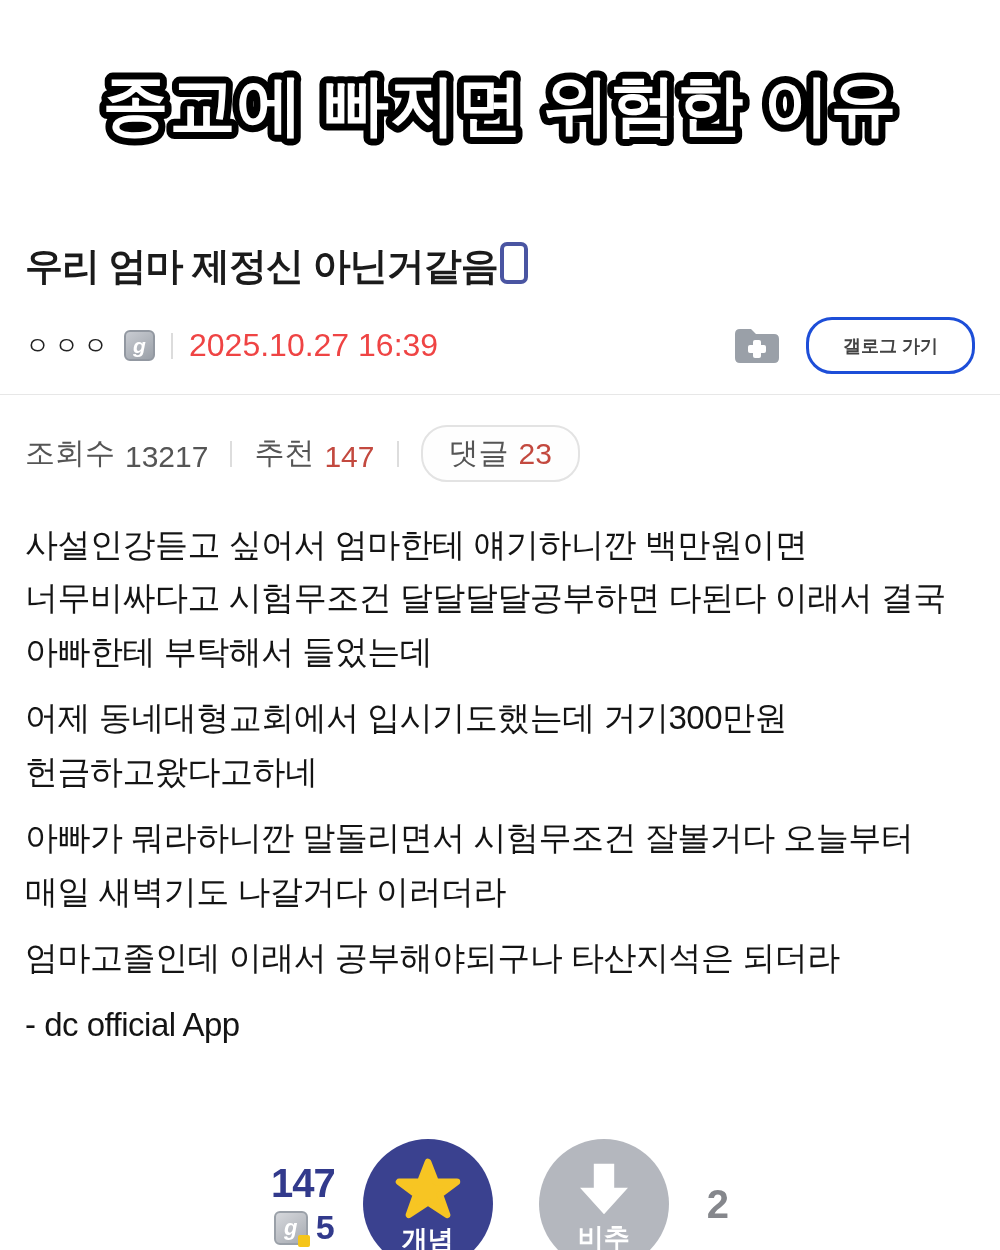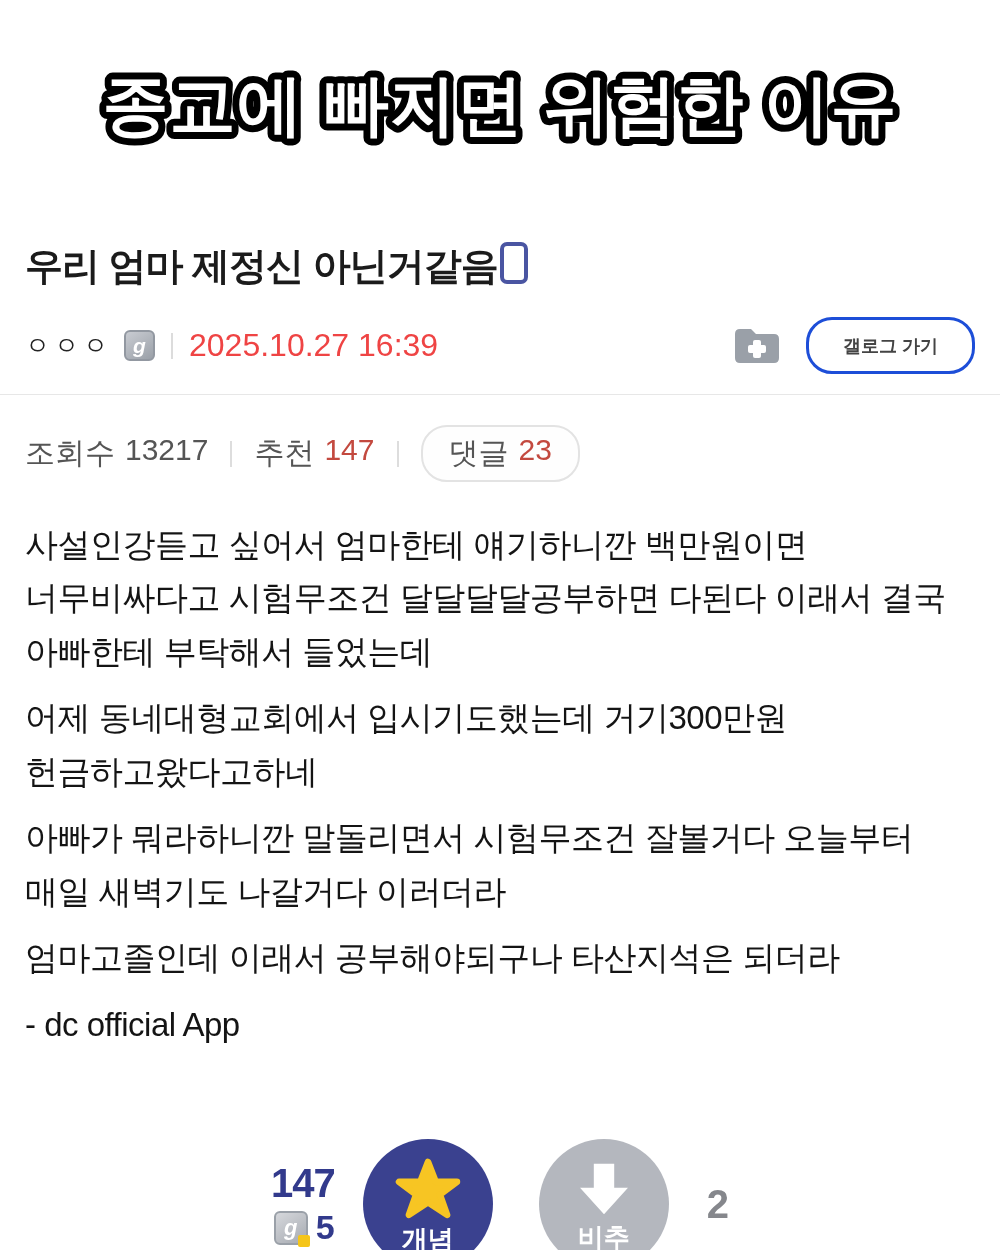--- a/index.html
+++ b/index.html
@@ -91,26 +91,26 @@
   
   .stats-row {
     padding: 0 25px;
     margin-top: 30px;
     display: flex;
     align-items: center;
     gap: 18px;
     font-size: 30px;
     color: #555;
   }
-  .stat { display: flex; align-items: flex-start; gap: 10px; }
+  .stat { display: flex; align-items: flex-end; gap: 10px; }
   .stat-num-red { color: #c3493f; }
   .stat-sep { width: 2px; height: 26px; background: #ddd; margin: 0 4px; }
   .comments-pill {
     display: flex;
-    align-items: flex-start;
+    align-items: center;
     gap: 10px;
     border: 2px solid #e3e3e3;
     border-radius: 26px;
     padding: 6px 26px;
     background: #fefefe;
     cursor: pointer;
     font-size: 30px;
     color: #555;
   }
 

